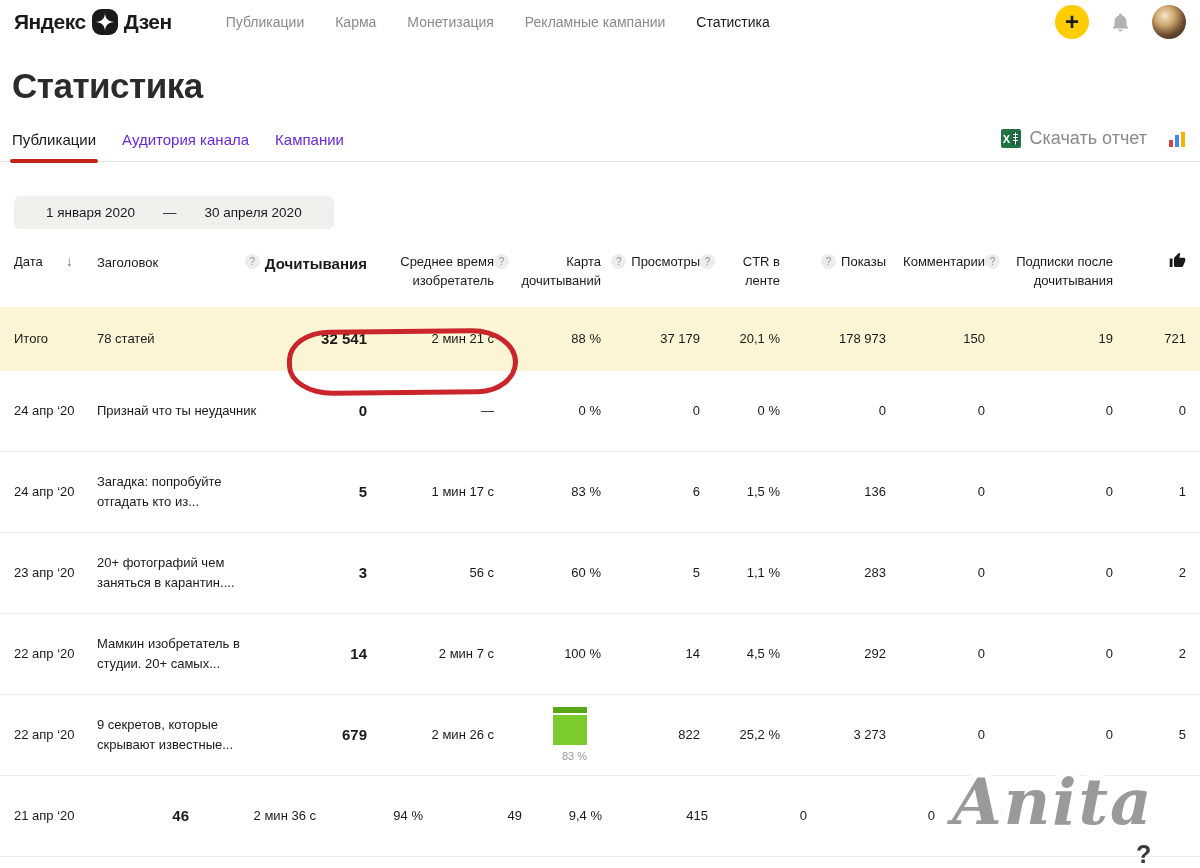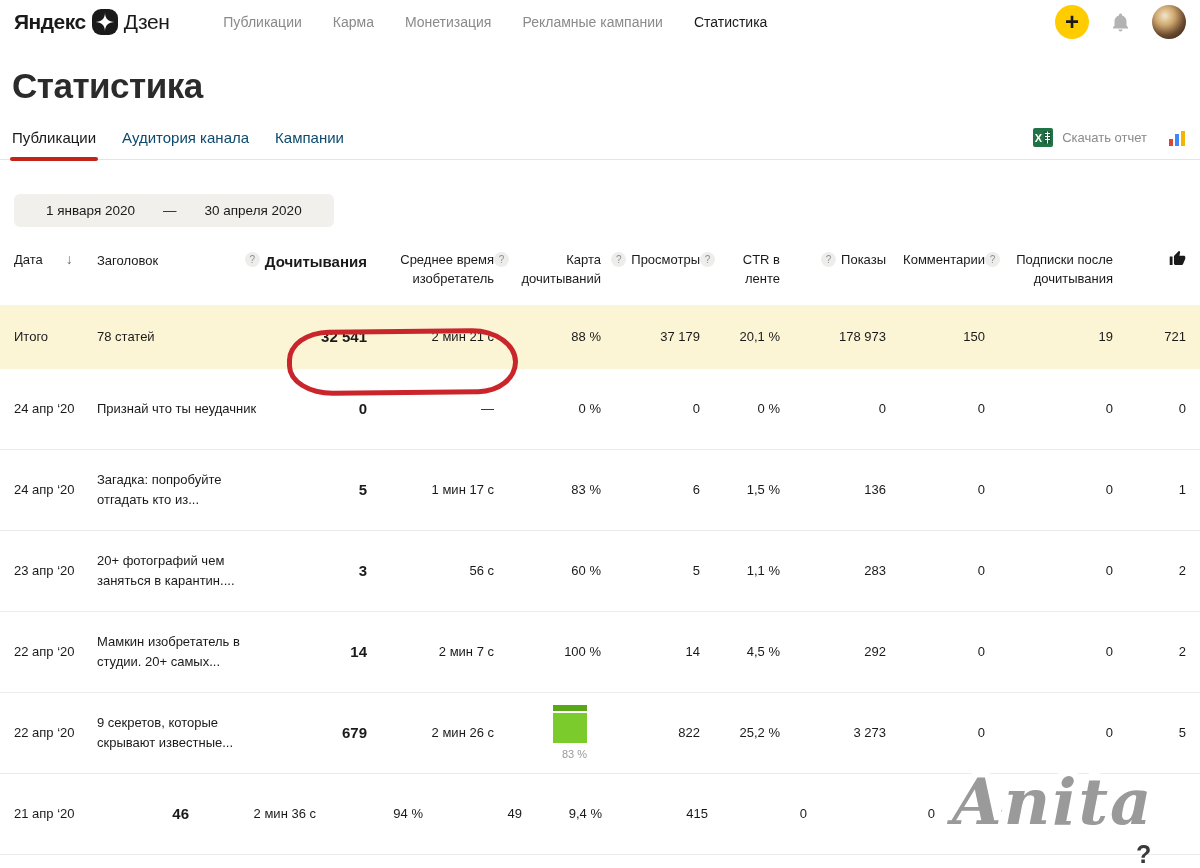--- a/index.html
+++ b/index.html
@@ -3,40 +3,40 @@
 <meta charset="utf-8">
 <style>
   * { margin:0; padding:0; box-sizing:border-box; }
   body { font-family:"Liberation Sans", sans-serif; background:#fff; }
   .page { position:relative; width:1200px; height:868px; overflow:hidden; background:#fff; color:#1a1a1a; }
 
   
   .topbar { display:flex; align-items:center; height:44px; padding:0 14px; }
   .logo { display:flex; align-items:center; gap:6px; cursor:pointer; }
   .logo-yandex { font-size:21px; font-weight:700; letter-spacing:-0.5px; }
-  .logo-zen { font-size:21px; font-weight:400; letter-spacing:-0.5px; }
+  .logo-zen { font-size:21px; font-weight:700; letter-spacing:-0.5px; }
   .zen-icon { width:26px; height:26px; }
   .topnav { display:flex; gap:31px; margin-left:54px; }
   .topnav-item { font-size:14px; color:#8a8a8a; cursor:pointer; }
   .topnav-item.active { color:#1a1a1a; }
   .topbar-right { margin-left:auto; display:flex; align-items:center; gap:22px; }
   .plus-btn { width:34px; height:34px; border-radius:50%; background:#ffcc00; display:flex; align-items:center; justify-content:center; font-size:24px; font-weight:700; color:#1a1a1a; cursor:pointer; line-height:1; }
   .bell { width:19px; height:21px; cursor:pointer; }
   .avatar { width:34px; height:34px; border-radius:50%; cursor:pointer;
             background:radial-gradient(circle at 38% 32%, #f2e6ca 0%, #cfa870 30%, #6b4a2f 62%, #221912 100%); }
 
   
   .page-title { font-size:35px; font-weight:700; color:#2b2b2b; padding:22px 14px 0 12px; letter-spacing:-0.5px; }
   .tabs-row { display:flex; align-items:flex-end; justify-content:space-between; padding:0 14px 0 12px; margin-top:22px; border-bottom:1px solid #e7e5e2; }
   .tabs { display:flex; gap:26px; }
-  .tab { font-size:15px; padding-bottom:13px; color:#0c4a6e; cursor:pointer; position:relative; }
+  .tab { font-size:15px; padding-bottom:13px; color:#6d28d9; cursor:pointer; position:relative; }
   .tab.active { color:#1a1a1a; }
   .tab.active::after { content:""; position:absolute; left:-2px; right:-2px; bottom:-2px; height:4px; background:#c4231b; border-radius:2px; }
   .download { display:flex; align-items:center; gap:9px; padding-bottom:12px; cursor:pointer; }
-  .download-label { font-size:13px; color:#8a8a8a;text-align:center; }
+  .download-label { font-size:18px; color:#8a8a8a;text-align:center; }
   .excel-icon { width:20px; height:19px; }
   .mini-chart-icon { width:18px; height:16px; margin-left:12px; }
 
   
   .filter-row { display:flex; justify-content:space-between; align-items:center; padding:0 18px 0 14px; margin-top:34px; }
   .seg-toggle { display:inline-flex; background:#f2f0ed; border-radius:6px; }
   .seg-btn { font-size:14px; padding:8px 20px; color:#1a1a1a; cursor:pointer; border-radius:6px; }
   .seg-btn.active { background:#fff; border:1px solid #dcdad7; }
   .daterange { display:flex; gap:28px; background:#f2f0ed; border-radius:6px; padding:9px 32px; font-size:13.5px; color:#1a1a1a; cursor:pointer; }
 

